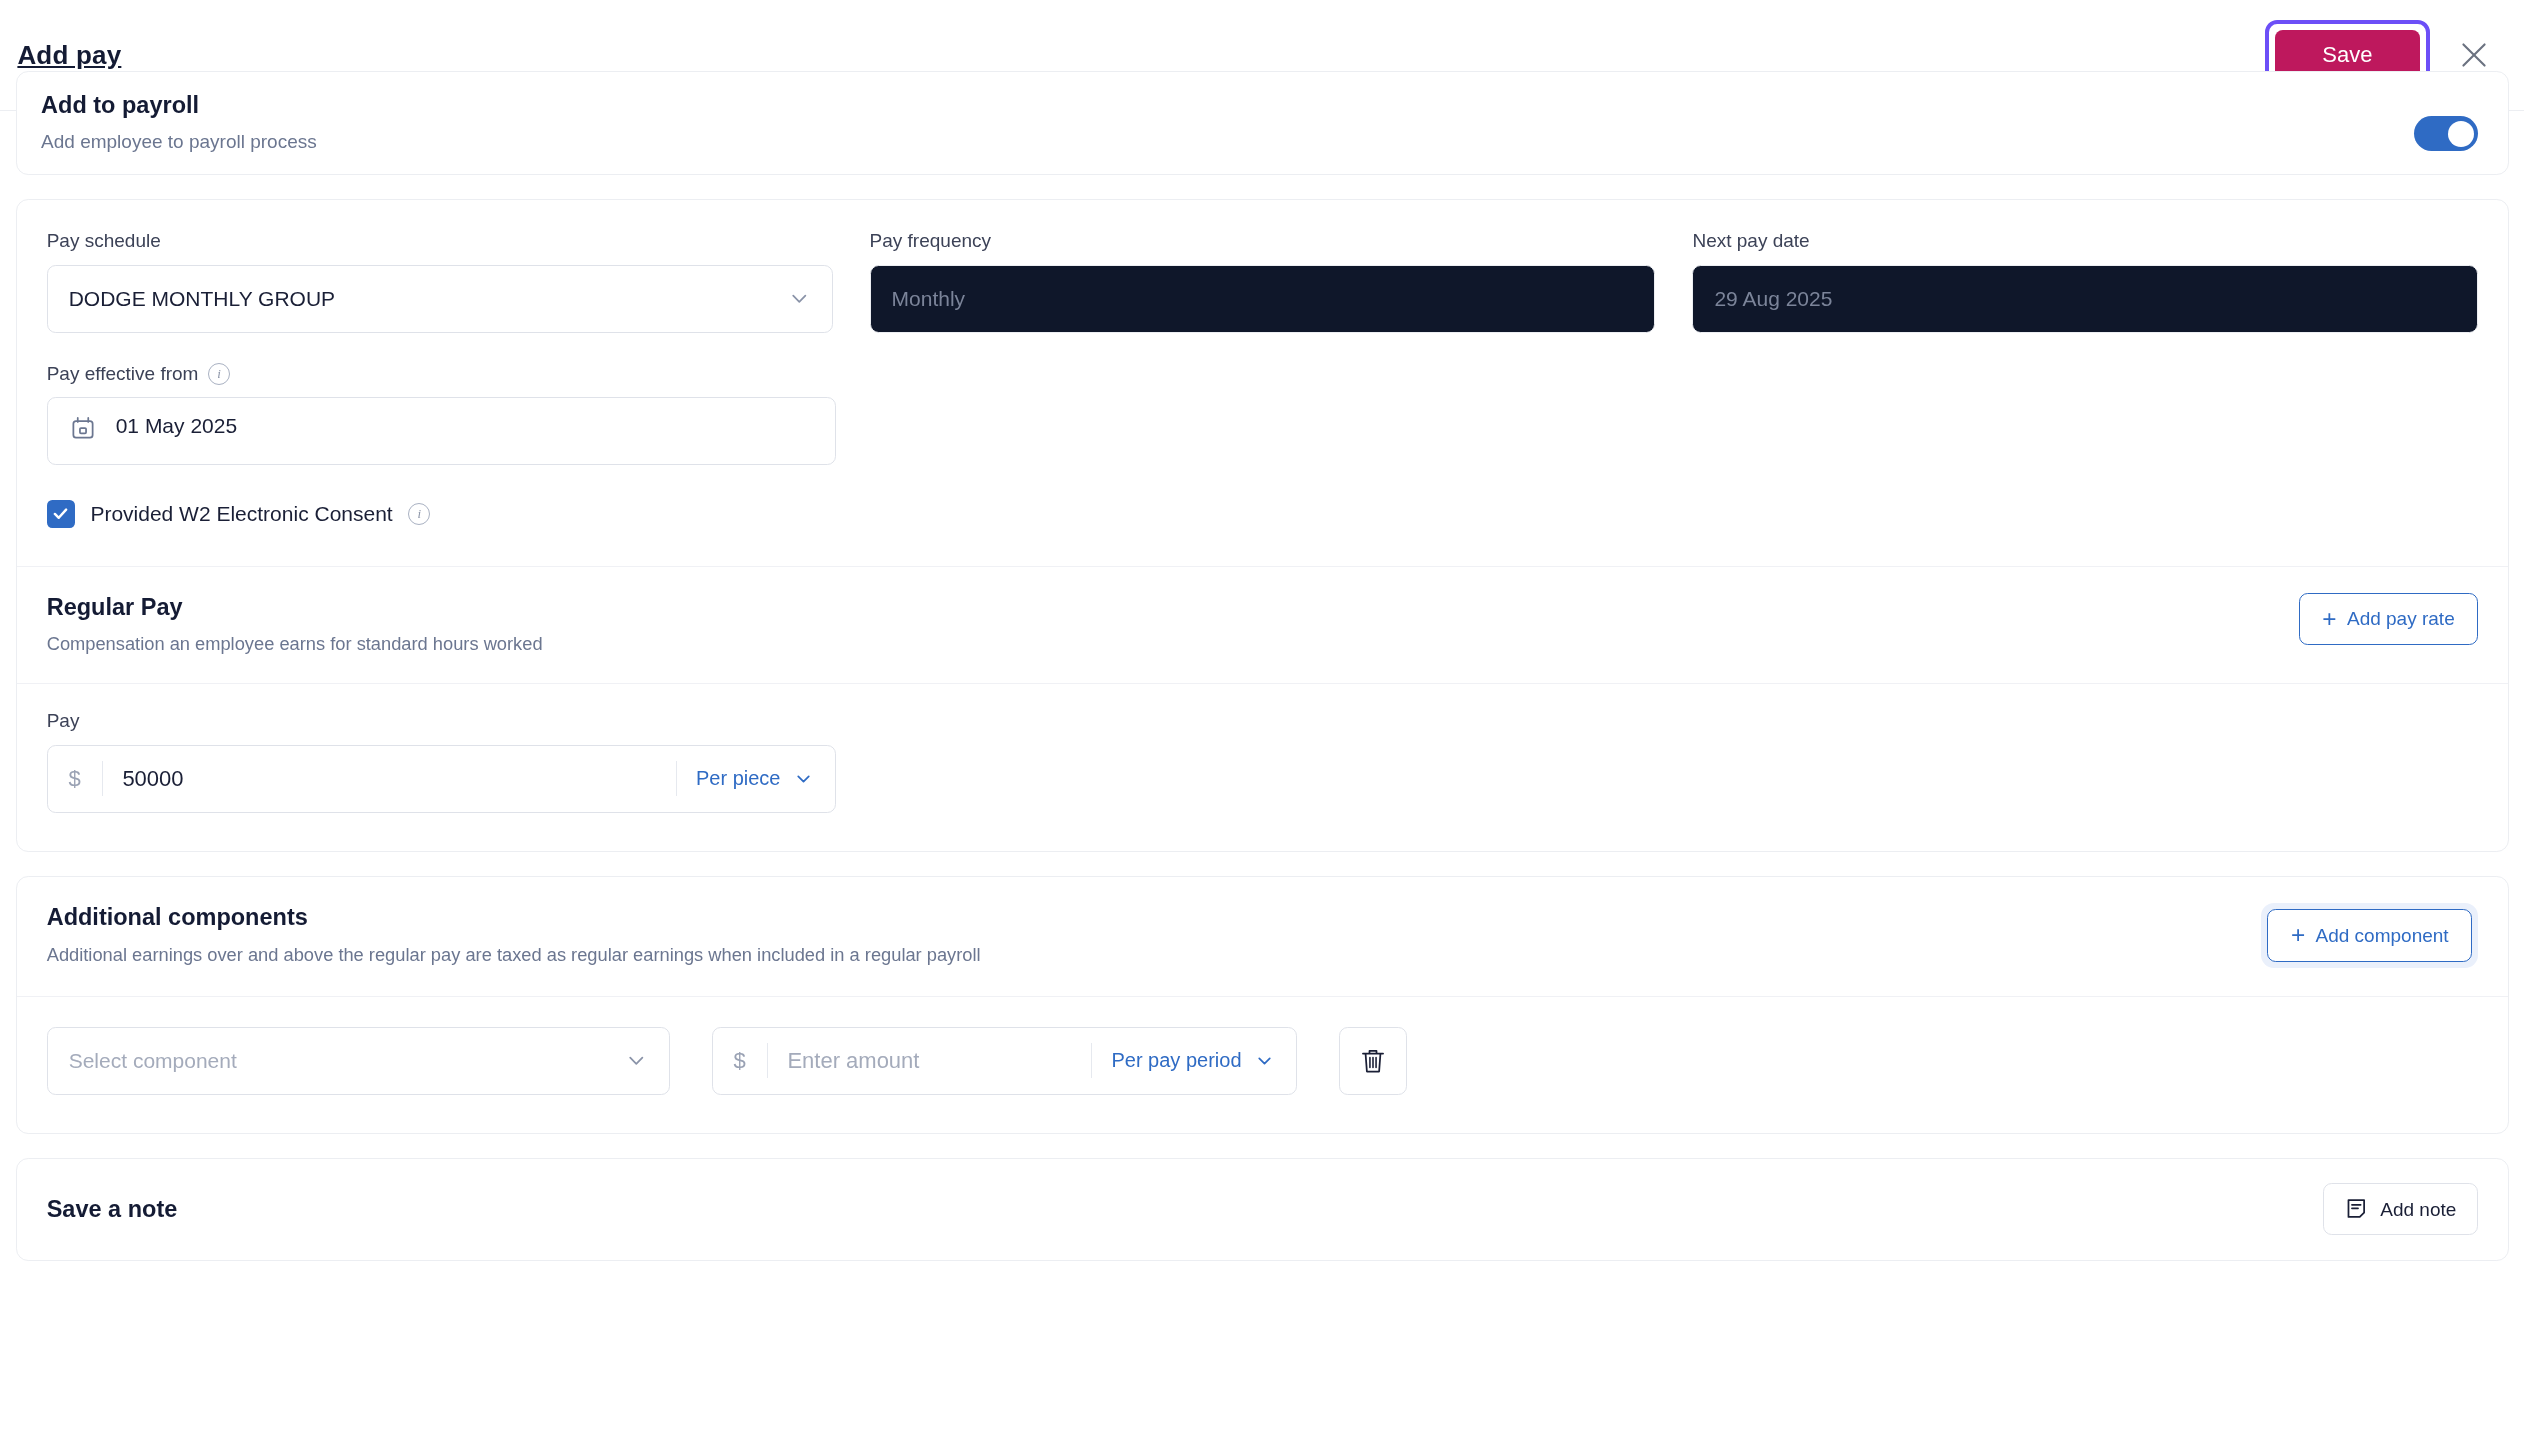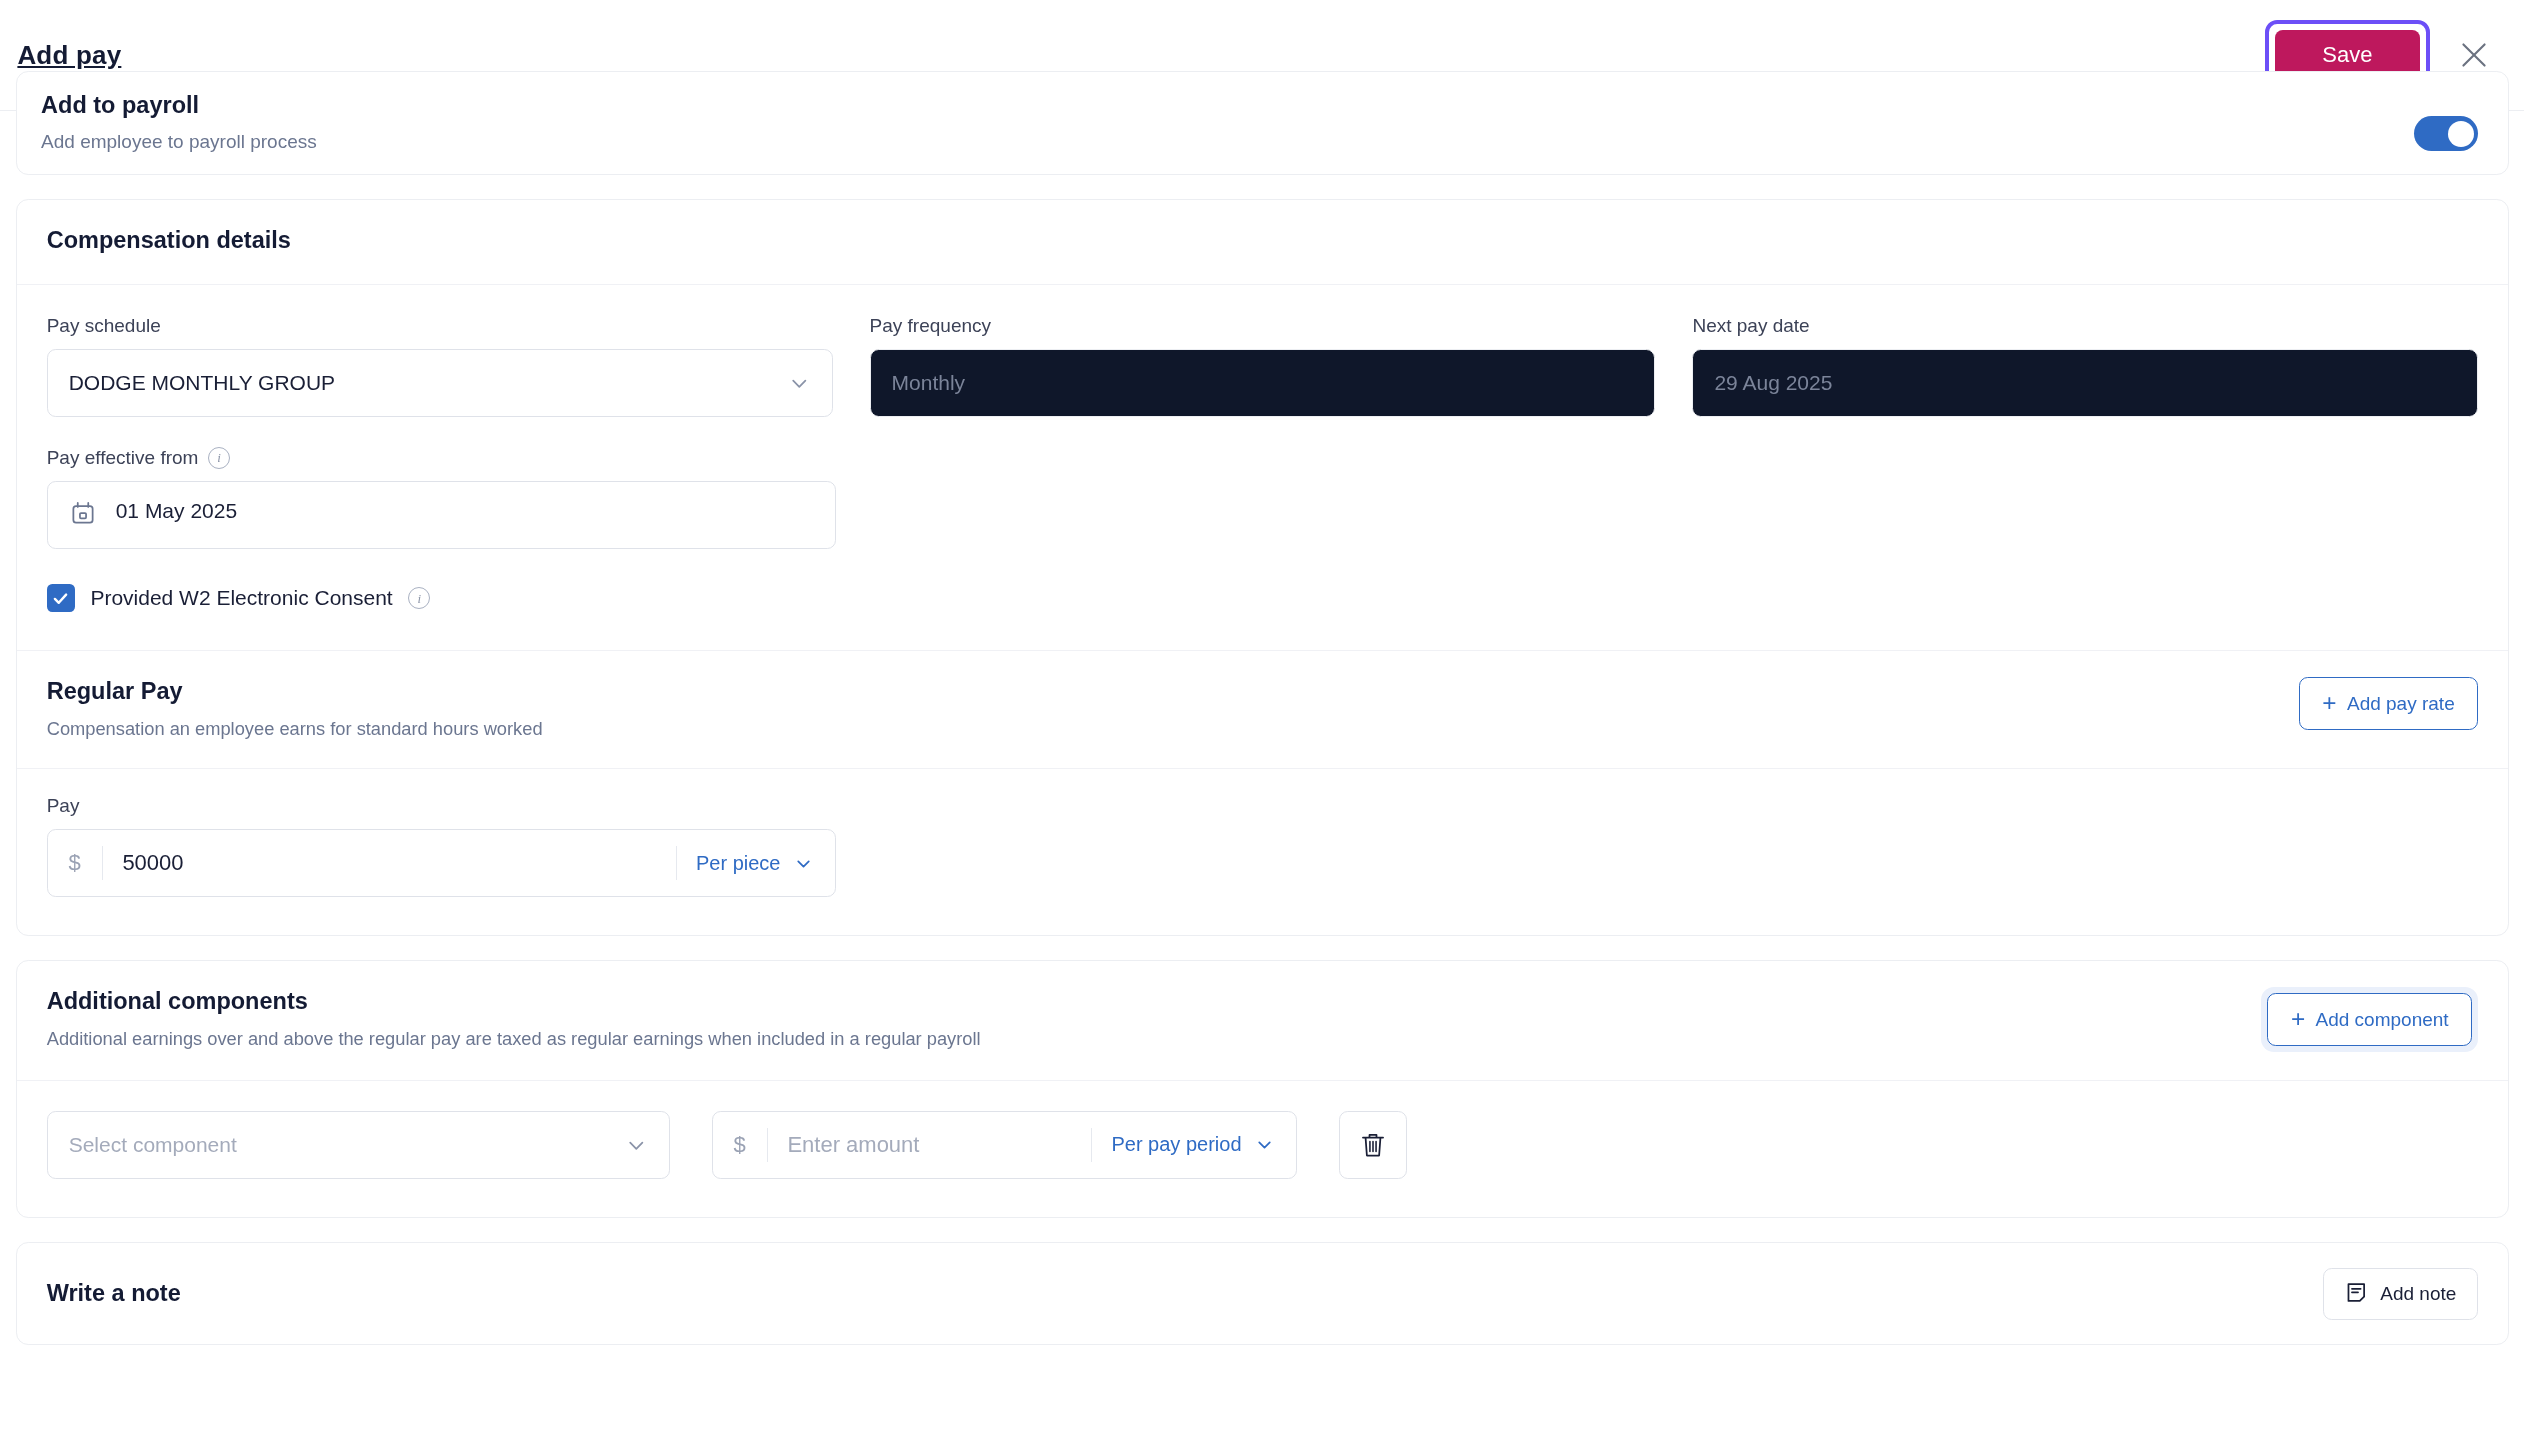--- a/index.html
+++ b/index.html
@@ -327,23 +327,20 @@
         <div class="cut-title">Add to payroll</div>
         <div class="cut-sub">Add employee to payroll process</div>
       </div>
       <div class="toggle">
         <div class="knob"></div>
       </div>
     </div>
   </div>
 
   <div class="card">
-    <div class="section-head">
-      <div class="section-title">Compensation details</div>
-    </div>
 
     <div class="section-body">
       <div class="field-row">
 
         <div class="field field-w">
           <div class="field-label">Pay schedule</div>
           <div class="input-box">
             <span class="val">DODGE MONTHLY GROUP</span>
             <span class="chevron">
               <svg width="22.6" height="22.6" viewBox="0 0 26 26" fill="none">
@@ -470,21 +467,21 @@
           <path d="M12 8.5 V5.5 H20 V8.5" stroke="#1a1f36" stroke-width="2" stroke-linejoin="round"></path>
           <path d="M7.5 8.5 L9 29 H23 L24.5 8.5" stroke="#1a1f36" stroke-width="2" stroke-linejoin="round"></path>
           <path d="M12.5 13 V24.5 M16 13 V24.5 M19.5 13 V24.5" stroke="#1a1f36" stroke-width="1.8" stroke-linecap="round"></path>
         </svg>
       </div>
     </div>
   </div>
 
   <div class="card">
     <div class="note-head">
-      <div class="section-title">Write a note</div>
+      <div class="section-title">Save a note</div>
       <button class="btn-grey">
         <span>
           <svg width="22.6" height="22.6" viewBox="0 0 26 26" fill="none">
             <path d="M4 3.5 H22 V18 L17 23 H4 Z" stroke="#1a1f36" stroke-width="2" stroke-linejoin="round"></path>
             <path d="M8 9 H18 M8 13 H15" stroke="#1a1f36" stroke-width="2" stroke-linecap="round"></path>
           </svg>
         </span>
         <span>Add note</span>
       </button>
     </div>

